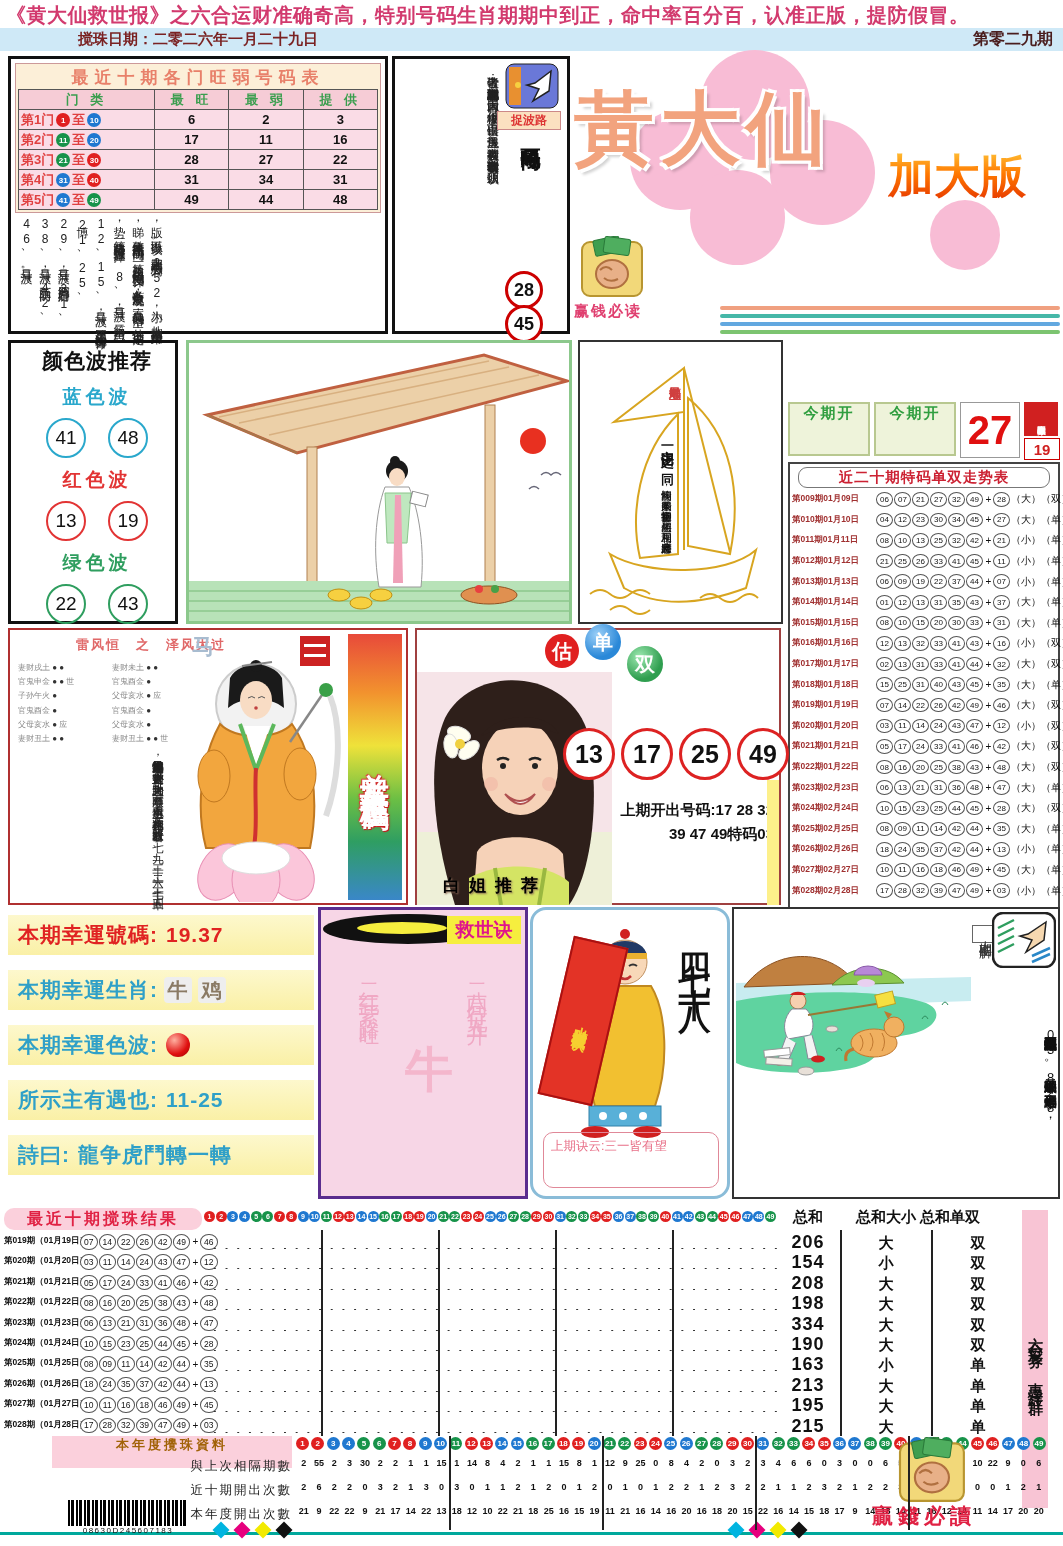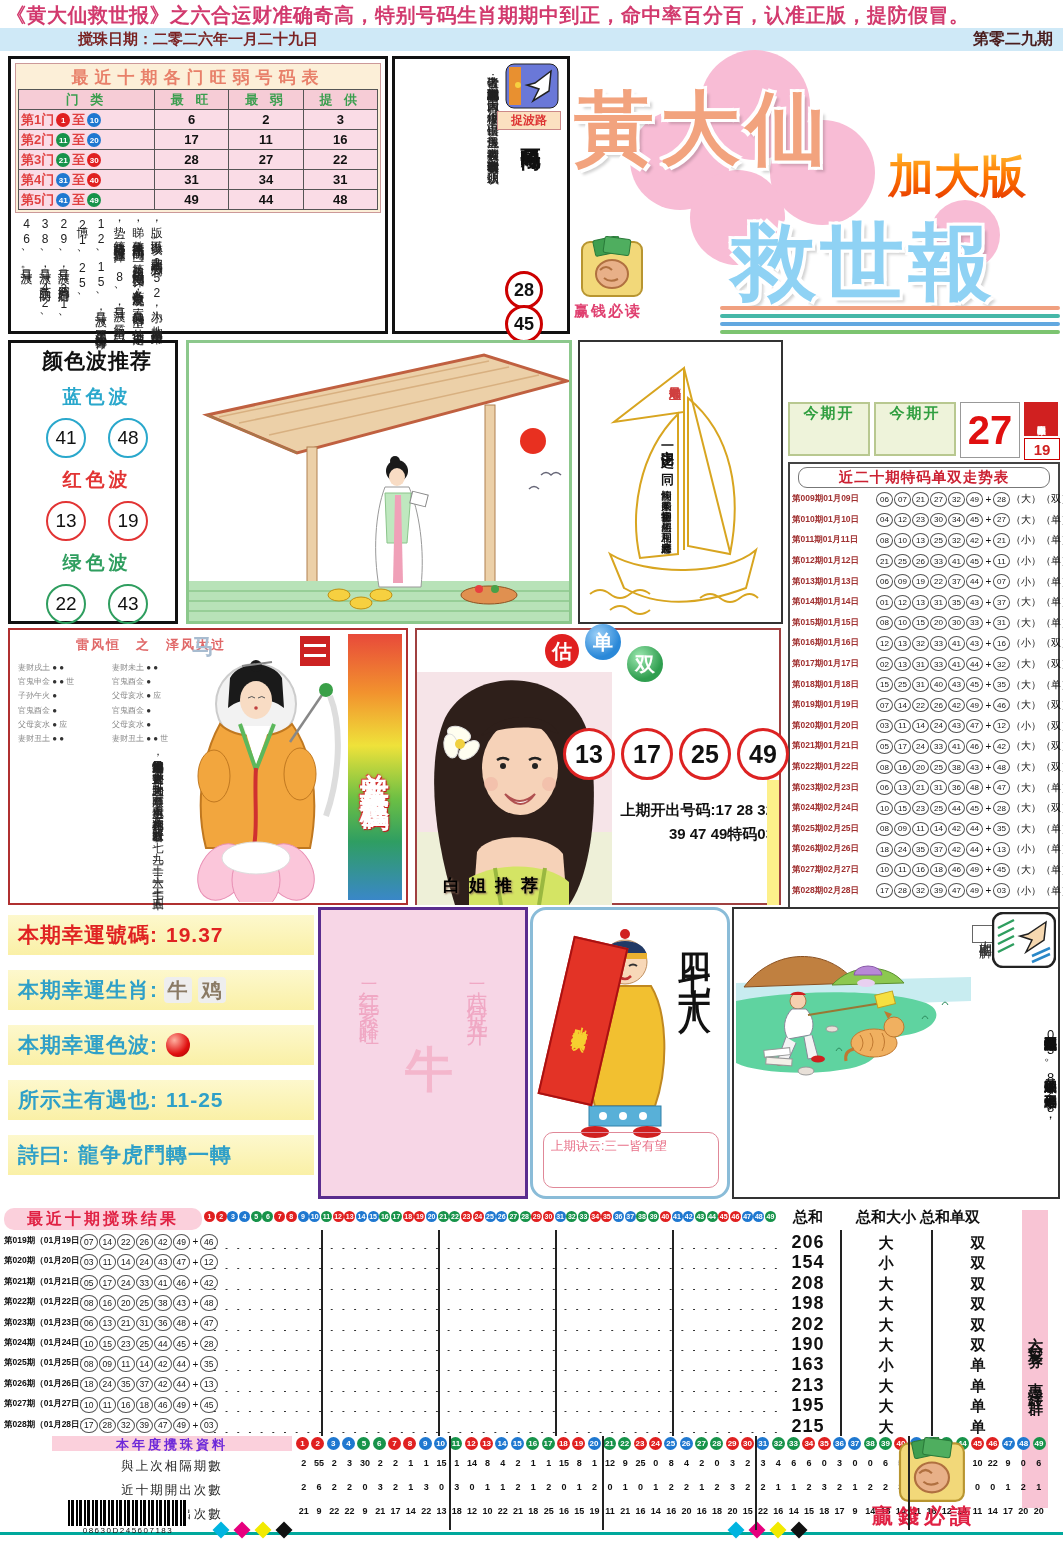--- a/index.html
+++ b/index.html
@@ -152,25 +152,25 @@
   .dots{position:absolute;left:204px;top:3px;width:573px;height:14px;
         background-image:radial-gradient(circle,#333 1.1px,transparent 1.45px);
         background-size:11.69px 14px;background-position:5px 7px;background-repeat:repeat-x;}
   .rtotal{position:absolute;left:780px;width:56px;text-align:center;font-size:18px;font-weight:900;letter-spacing:1px;}
   .rsize{position:absolute;left:842px;width:88px;text-align:center;font-size:15px;font-weight:bold;top:2px;}
   .rparity{position:absolute;left:934px;width:88px;text-align:center;font-size:15px;font-weight:bold;top:2px;}
   .vline{position:absolute;width:1.5px;background:#222;}
   .pinkstrip{left:1022px;top:1210px;width:26px;height:298px;background:#f8c4d4;display:flex;align-items:center;justify-content:center;}
   .pinkstrip div{font-size:15px;font-weight:bold;letter-spacing:6px;color:#111;}
   
-  .ysTitle{left:52px;top:1436px;width:240px;height:15px;background:#fbd0dc;color:#6d28d9;font-size:13px;
+  .ysTitle{left:52px;top:1436px;width:240px;height:32px;background:#fbd0dc;color:#a16207;font-size:13px;
            font-weight:bold;text-align:center;letter-spacing:3px;line-height:17px;}
   .bs2{left:296px;top:1437px;width:750px;}
   .ysrow{position:absolute;left:0;width:1063px;height:22px;}
-  .yslabel{position:absolute;left:52px;width:240px;text-align:center;font-size:12.5px;color:#222;letter-spacing:2px;}
+  .yslabel{position:absolute;left:52px;width:240px;text-align:right;font-size:12.5px;color:#222;letter-spacing:2px;}
   .yscells{position:absolute;left:296px;width:750px;display:flex;}
   .yscells span{flex:1;text-align:center;font-size:9px;font-weight:bold;color:#111;}
   
   .tealline{left:0;top:1532px;width:1063px;height:3px;background:#00a89c;}
   .diagroup{top:1524px;position:absolute;display:flex;gap:9px;}
   .dia{width:12px;height:12px;transform:rotate(45deg);}
   .barcode{left:68px;top:1500px;width:125px;}
   .bars{width:120px;height:26px;background:repeating-linear-gradient(90deg,#000 0 2px,#fff 2px 3px,#000 3px 6px,#fff 6px 8px);}
   .bnum{font-size:8px;letter-spacing:1.5px;text-align:center;width:120px;}
   .readnote{left:872px;top:1502px;font-size:21px;font-weight:900;color:#e02244;letter-spacing:5px;}
@@ -248,21 +248,20 @@
 </div>
 
 <div class="abs titleart">
   <div class="petal" style="left:130px;top:0;width:110px;height:110px;"></div>
   <div class="petal" style="left:60px;top:60px;width:100px;height:100px;"></div>
   <div class="petal" style="left:200px;top:70px;width:105px;height:105px;"></div>
   <div class="petal" style="left:120px;top:120px;width:95px;height:95px;"></div>
   <div class="petal" style="left:360px;top:150px;width:70px;height:70px;"></div>
   <div class="abs tmain">黃大仙</div>
   <div class="abs tedition">加大版</div>
-  <div class="abs tsecond">救世報</div>
   <svg class="abs" style="left:10px;top:186px;" width="66" height="62" viewBox="0 0 66 62">
     <rect x="2" y="6" width="60" height="54" rx="8" fill="#f2d879" stroke="#b89530" stroke-width="2"></rect>
     <rect x="14" y="2" width="26" height="16" rx="2" fill="#3f9e4f" stroke="#2a7a3a" transform="rotate(-12 27 10)"></rect>
     <rect x="24" y="2" width="26" height="16" rx="2" fill="#4fae5f" stroke="#2a7a3a" transform="rotate(8 37 10)"></rect>
     <ellipse cx="32" cy="38" rx="16" ry="14" fill="#e8b088" stroke="#b07040" stroke-width="2"></ellipse>
     <path d="M20,34 q6,-6 12,0 M24,42 q6,5 14,1" stroke="#b07040" fill="none" stroke-width="2"></path>
   </svg>
   <div class="abs tnote">赢钱必读</div>
   <div class="tbar" style="top:256px;background:#f0a080;"></div>
   <div class="tbar" style="top:264px;background:#45b8a8;"></div>
@@ -702,20 +701,25 @@
     <span class="lblue">所示主有遇也:</span>
     <span class="lblue" style="margin-left:8px;">11-25</span>
   </div>
   <div class="lrow">
     <span class="lblue">詩曰:</span>
     <span class="lblue" style="margin-left:8px;">龍争虎鬥轉一轉</span>
   </div>
 </div>
 
 <div class="abs juebox">
+  <div class="juehead">
+    <div class="jblob1"></div>
+    <div class="jblob2"></div>
+    <div class="jhead">救世诀</div>
+  </div>
   <div class="jcol vtext" style="right:34px;">二八同行见五开</div>
   <div class="jcol vtext" style="left:34px;">二红三紫一路旺</div>
   <div class="jwm">牛</div>
 </div>
 
 <div class="abs csbox">
   <svg class="abs" style="left:10px;top:10px;" width="130" height="218" viewBox="0 0 130 218">
     <circle cx="82" cy="42" r="22" fill="#f8d8b8" stroke="#c09060"></circle>
     <path d="M60,36 C62,16 102,16 104,36 Z" fill="#223a66"></path>
     <circle cx="82" cy="14" r="5" fill="#d02020"></circle>
@@ -911,21 +915,21 @@
         <span class="circ">06</span>
         <span class="circ">13</span>
         <span class="circ">21</span>
         <span class="circ">31</span>
         <span class="circ">36</span>
         <span class="circ">48</span>
         <span class="tplus">+</span>
         <span class="circ">47</span>
       </span>
       <div class="dots"></div>
-      <span class="rtotal">202</span>
+      <span class="rtotal">334</span>
       <span class="rsize">大</span>
       <span class="rparity">双</span>
     </div>
     <div class="rrow">
       <span class="rlabel">第024期（01月24日）</span>
       <span class="rcircs">
         <span class="circ">10</span>
         <span class="circ">15</span>
         <span class="circ">23</span>
         <span class="circ">25</span>

